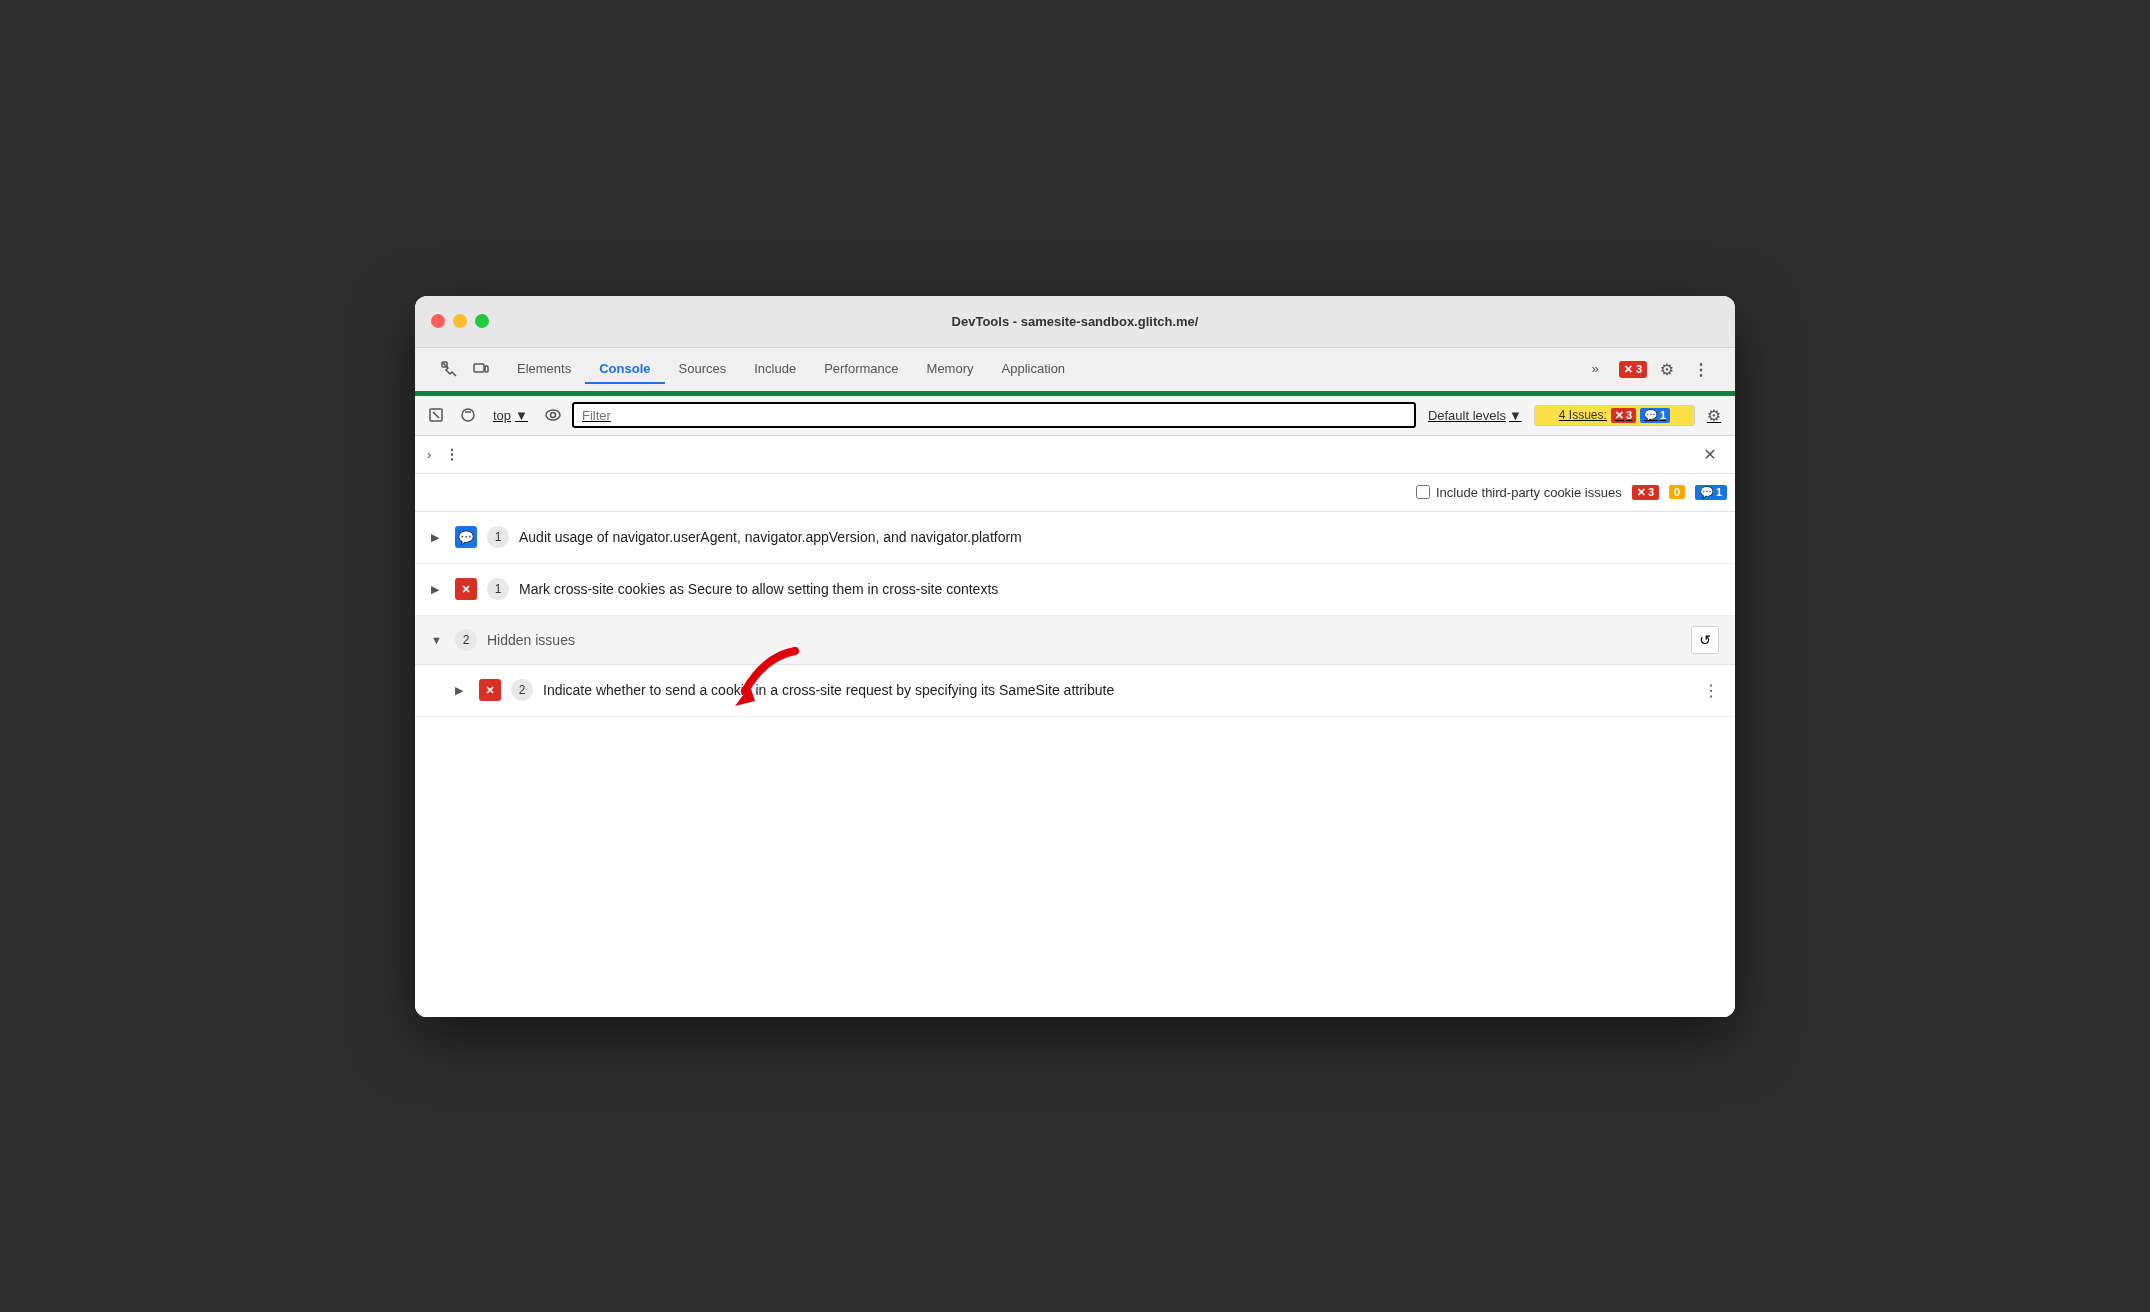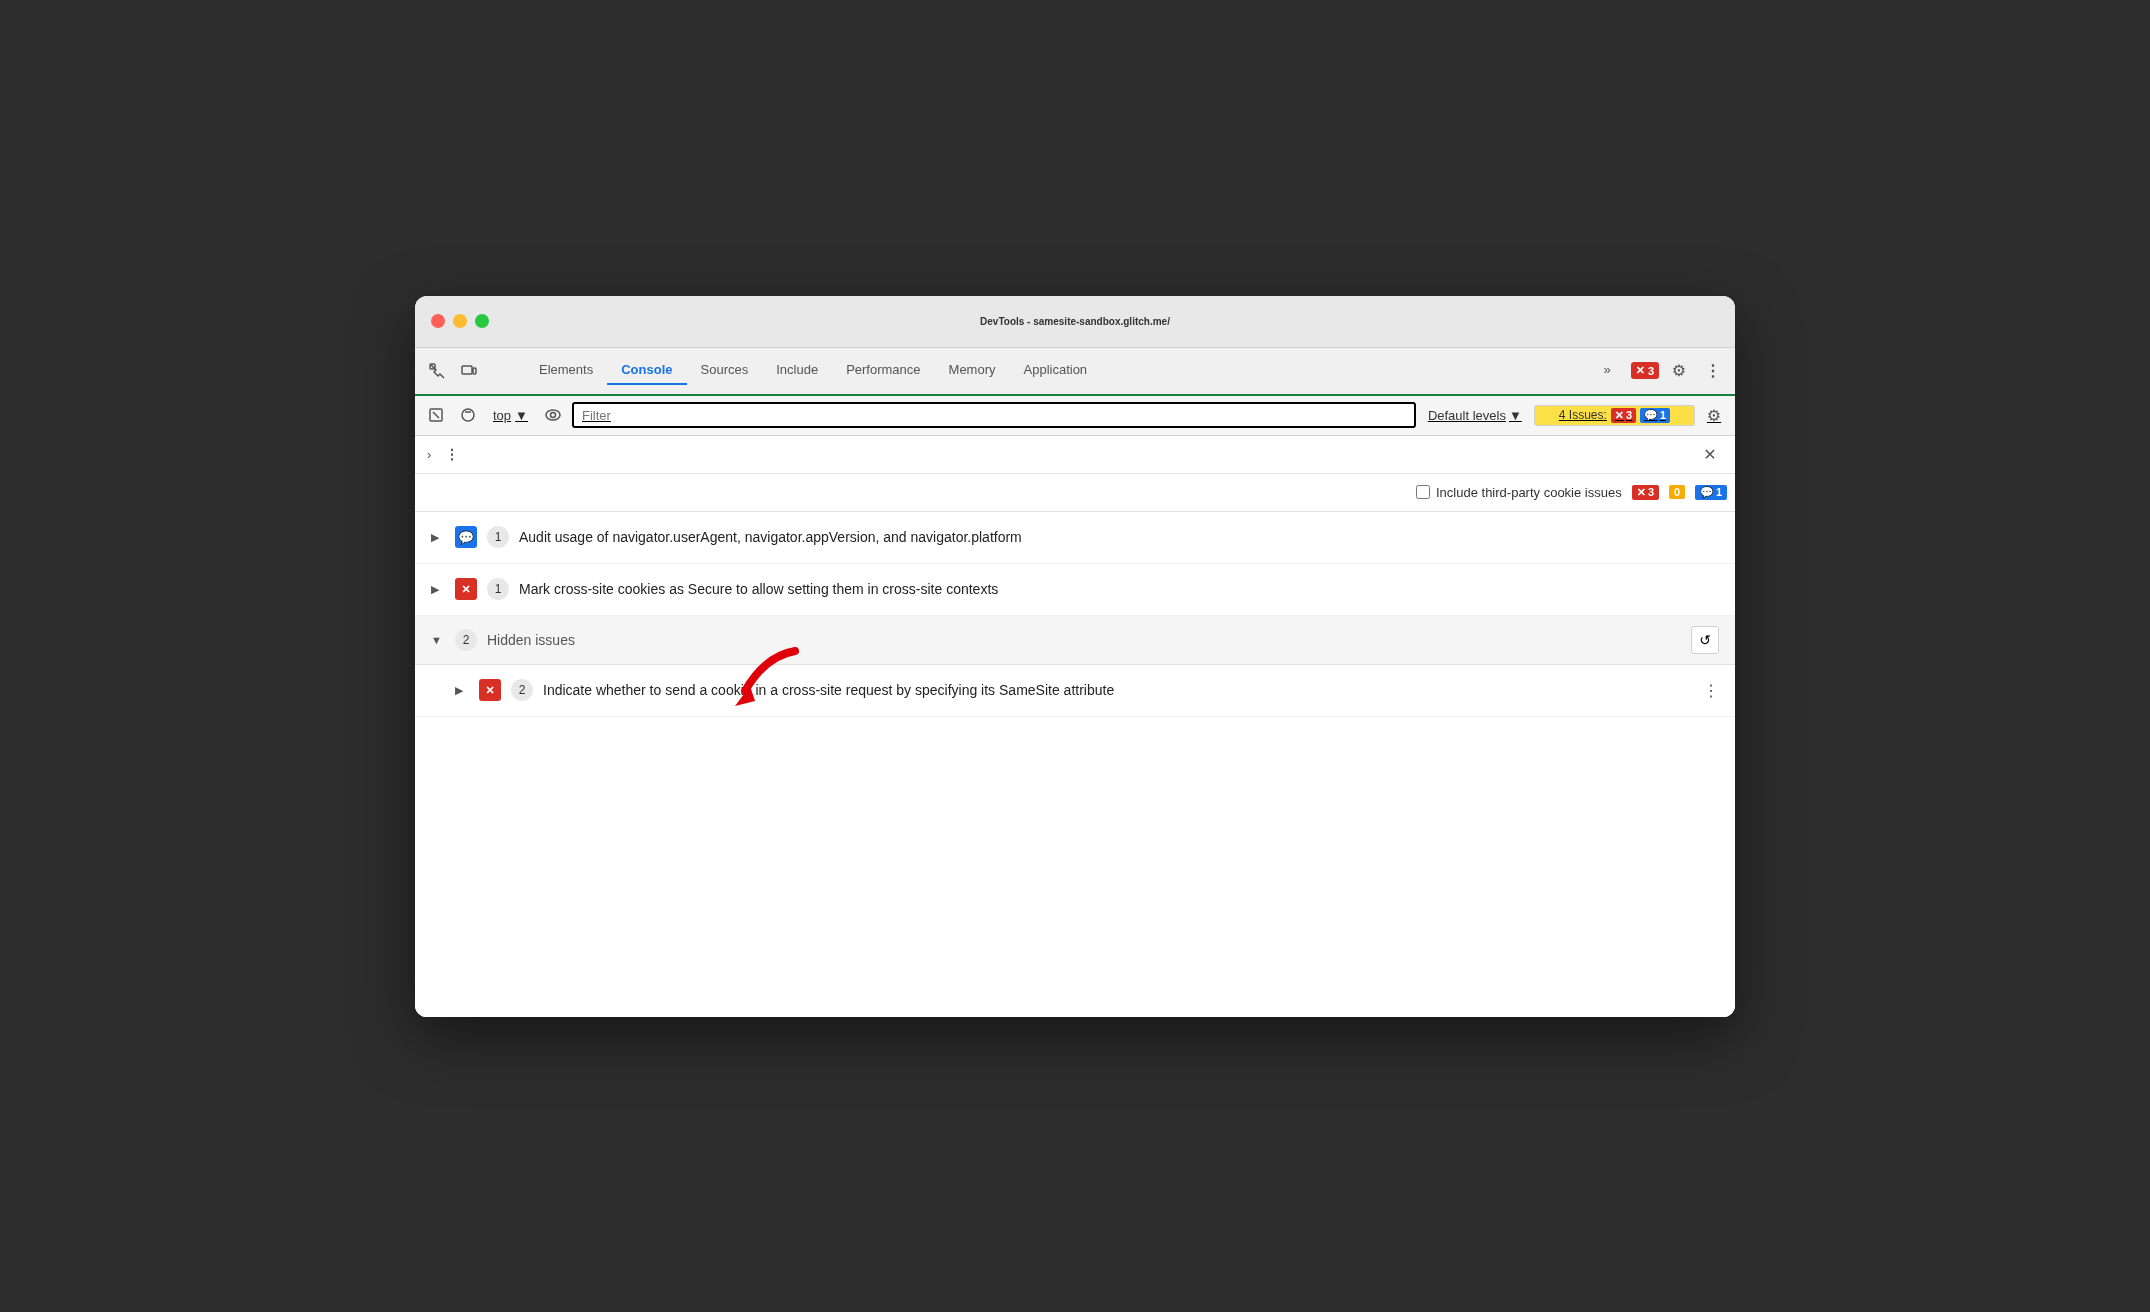--- a/index.html
+++ b/index.html
@@ -36,33 +36,32 @@
     }
     .traffic-light {
       width: 14px;
       height: 14px;
       border-radius: 50%;
     }
     .tl-red { background: #ff5f57; }
     .tl-yellow { background: #febc2e; }
     .tl-green { background: #28c840; }
     .window-title {
-      font-size: 10px;
+      font-size: 13px;
       font-weight: 600;
       color: #333;
     }
     
     .tabbar {
       background: #f0f0f0;
-      border-bottom: 2px solid #15803d;
+      border-bottom: 5px solid #15803d;
       display: flex;
       align-items: center;
       height: 48px;
-      padding: 0 8px;
-      gap: 34px;
+      padding: 0 20px;
     }
     .tabbar-left {
       display: flex;
       align-items: center;
       gap: 4px;
       margin-right: 8px;
     }
     .icon-btn {
       width: 28px;
       height: 28px;

